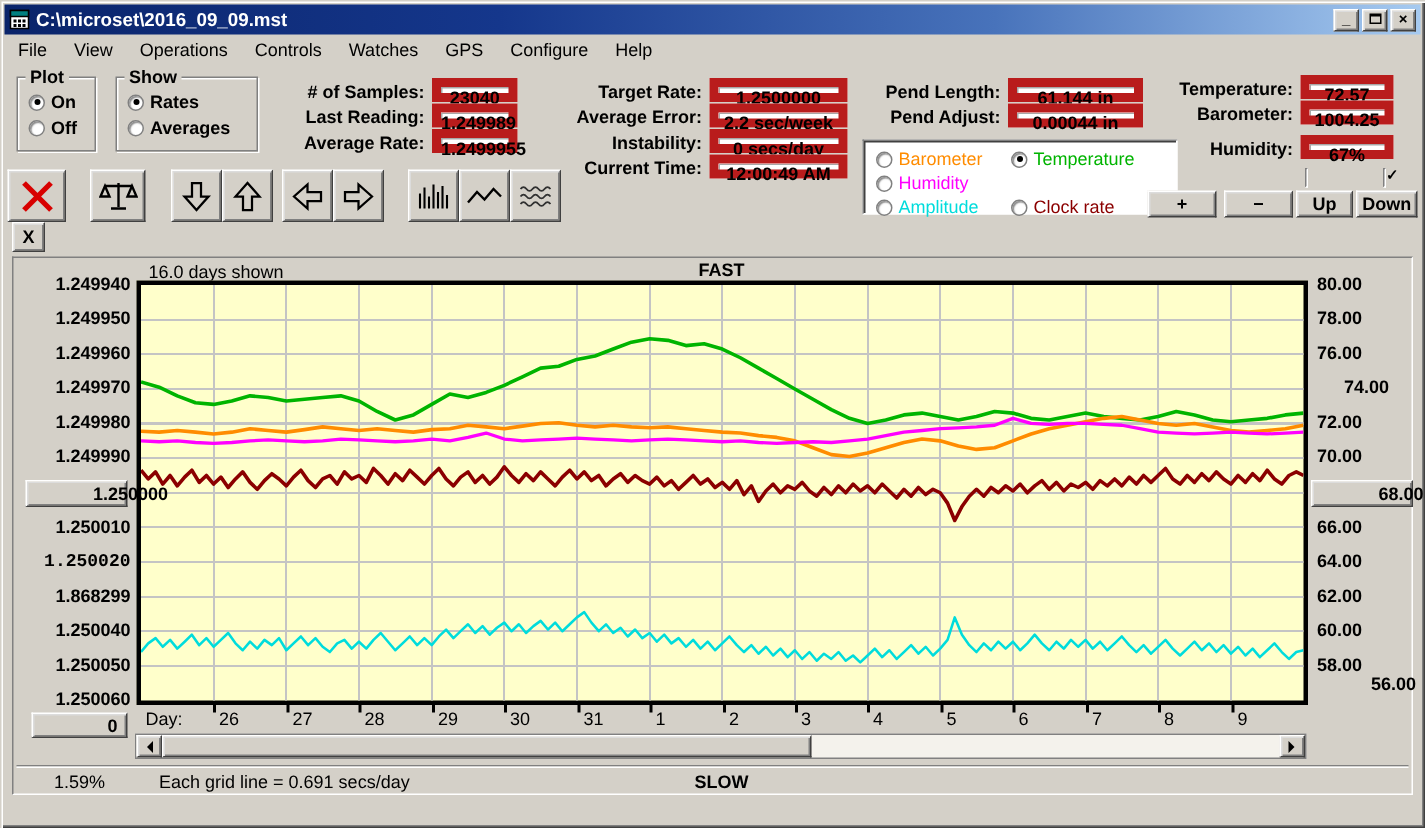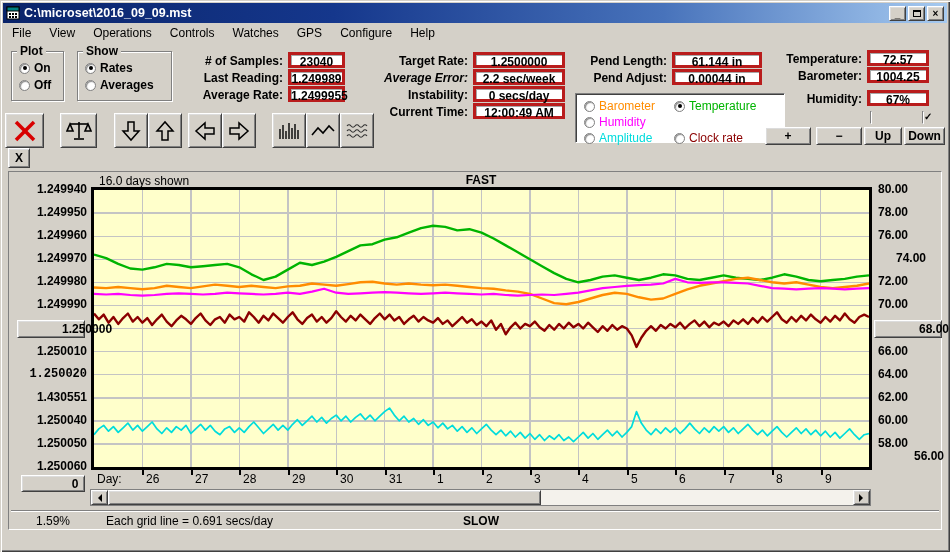--- a/index.html
+++ b/index.html
@@ -34,21 +34,21 @@
   .groupbox{position:absolute;border:1px solid #808080;box-shadow:1px 1px 0 #fff, inset 1px 1px 0 #fff;}
   .legend{position:absolute;top:-8px;left:5px;background:#D4D0C8;padding:0 3px;font-weight:bold;}
   .radio-row{position:absolute;display:flex;align-items:center;gap:4px;font-weight:bold;white-space:nowrap;}
   .radio{width:11px;height:11px;border-radius:50%;background:#fff;border:1px solid #808080;
     box-shadow:inset 1px 1px 1px rgba(64,64,64,.6);position:relative;flex:0 0 auto;}
   .radio.on::after{content:"";position:absolute;left:2.5px;top:2.5px;width:4px;height:4px;border-radius:50%;background:#000;}
   .checkbox{width:12px;height:12px;background:#fff;border:1px solid;border-color:#808080 #fff #fff #808080;
     box-shadow:inset 1px 1px 0 #404040, inset -1px -1px 0 #d4d0c8;position:relative;font-size:10px;line-height:11px;text-align:center;font-weight:bold;}
   .checkbox.on::after{content:"✓";position:absolute;left:1px;top:-1px;}
   .ctl-label{position:absolute;font-weight:bold;text-align:right;white-space:nowrap;}
-  .field{position:absolute;height:16px;background:#fff;border:3px solid #b91c1c;
+  .field{position:absolute;height:16px;background:#fff;border:6px solid #b91c1c;
     box-shadow:inset 1px 1px 0 #a8a8a8;text-align:center;font-weight:bold;line-height:14px;white-space:nowrap;}
   .envbox{position:absolute;left:575px;top:93px;width:210px;height:50px;background:#fff;
     border:1px solid;border-color:#808080 #fff #fff #808080;box-shadow:inset 1px 1px 0 #404040;}
   .env-opt{position:absolute;display:flex;align-items:center;gap:4px;white-space:nowrap;}
   .toolbtn{position:absolute;top:113px;height:35px;display:flex;align-items:center;justify-content:center;}
   .caption{position:absolute;left:383px;top:131px;font-weight:bold;font-size:13px;white-space:nowrap;}
   .adjbtn{position:absolute;top:127px;height:18px;text-align:center;font-weight:bold;line-height:16px;}
   
   .namex{position:absolute;left:8px;top:148px;width:22px;height:20px;text-align:center;font-weight:bold;line-height:18px;}
   .namefield{position:absolute;left:33px;top:148px;width:903px;height:20px;line-height:18px;padding-left:5px;}
@@ -137,21 +137,21 @@
   <div class="ctl-label" style="left:175px;top:54px;width:108px;"># of Samples:</div>
   <div class="field" style="left:288px;top:52px;width:57px;">23040</div>
   <div class="ctl-label" style="left:175px;top:71px;width:108px;">Last Reading:</div>
   <div class="field" style="left:288px;top:69px;width:57px;">1.249989</div>
   <div class="ctl-label" style="left:175px;top:88px;width:108px;">Average Rate:</div>
   <div class="field" style="left:288px;top:86px;width:57px;">1.2499955</div>
 
   
   <div class="ctl-label" style="left:355px;top:54px;width:113px;">Target Rate:</div>
   <div class="field" style="left:473px;top:52px;width:92px;">1.2500000</div>
-  <div class="ctl-label" style="left:355px;top:71px;width:113px;font-style:italic;">Average Error:</div>
+  <div class="ctl-label" style="left:355px;top:71px;width:113px;">Average Error:</div>
   <div class="field" style="left:473px;top:69px;width:92px;">2.2 sec/week</div>
   <div class="ctl-label" style="left:355px;top:88px;width:113px;">Instability:</div>
   <div class="field" style="left:473px;top:86px;width:92px;">0 secs/day</div>
   <div class="ctl-label" style="left:355px;top:105px;width:113px;">Current Time:</div>
   <div class="field" style="left:473px;top:103px;width:92px;">12:00:49 AM</div>
 
   
   <div class="ctl-label" style="left:560px;top:54px;width:107px;">Pend Length:</div>
   <div class="field" style="left:672px;top:52px;width:90px;">61.144 in</div>
   <div class="ctl-label" style="left:560px;top:71px;width:107px;">Pend Adjust:</div>
@@ -305,21 +305,21 @@
     <div id="left-axis">
         <div class="axis-label" style="left: 12px; top: 10px; width: 66px; text-align: right;">1.249940</div>
         <div class="axis-label" style="left: 12px; top: 33px; width: 66px; text-align: right;">1.249950</div>
         <div class="axis-label" style="left: 12px; top: 56px; width: 66px; text-align: right;">1.249960</div>
         <div class="axis-label" style="left: 12px; top: 79px; width: 66px; text-align: right;">1.249970</div>
         <div class="axis-label" style="left: 12px; top: 102px; width: 66px; text-align: right;">1.249980</div>
         <div class="axis-label" style="left: 12px; top: 125px; width: 66px; text-align: right;">1.249990</div>
         <div class="axis-btn btn3d" style="left: 8px; top: 148px; width: 68px; height: 18px;">1.250000</div>
         <div class="axis-label" style="left: 12px; top: 172px; width: 66px; text-align: right;">1.250010</div>
         <div class="axis-label" style="left: 12px; top: 195px; width: 66px; text-align: right; font-family: Liberation Mono, monospace;">1.250020</div>
-        <div class="axis-label" style="left: 12px; top: 218px; width: 66px; text-align: right;">1.430551</div>
+        <div class="axis-label" style="left: 12px; top: 218px; width: 66px; text-align: right;">1.868299</div>
         <div class="axis-label" style="left: 12px; top: 241px; width: 66px; text-align: right;">1.250040</div>
         <div class="axis-label" style="left: 12px; top: 264px; width: 66px; text-align: right;">1.250050</div>
         <div class="axis-label" style="left: 12px; top: 287px; width: 66px; text-align: right;">1.250060</div>
       </div>
     <div id="right-axis">
         <div class="axis-label" style="left: 869px; top: 10px; width: 66px; text-align: left;">80.00</div>
         <div class="axis-label" style="left: 869px; top: 33px; width: 66px; text-align: left;">78.00</div>
         <div class="axis-label" style="left: 869px; top: 56px; width: 66px; text-align: left;">76.00</div>
         <div class="axis-label" style="left: 869px; top: 79px; width: 66px; text-align: center;">74.00</div>
         <div class="axis-label" style="left: 869px; top: 102px; width: 66px; text-align: left;">72.00</div>

